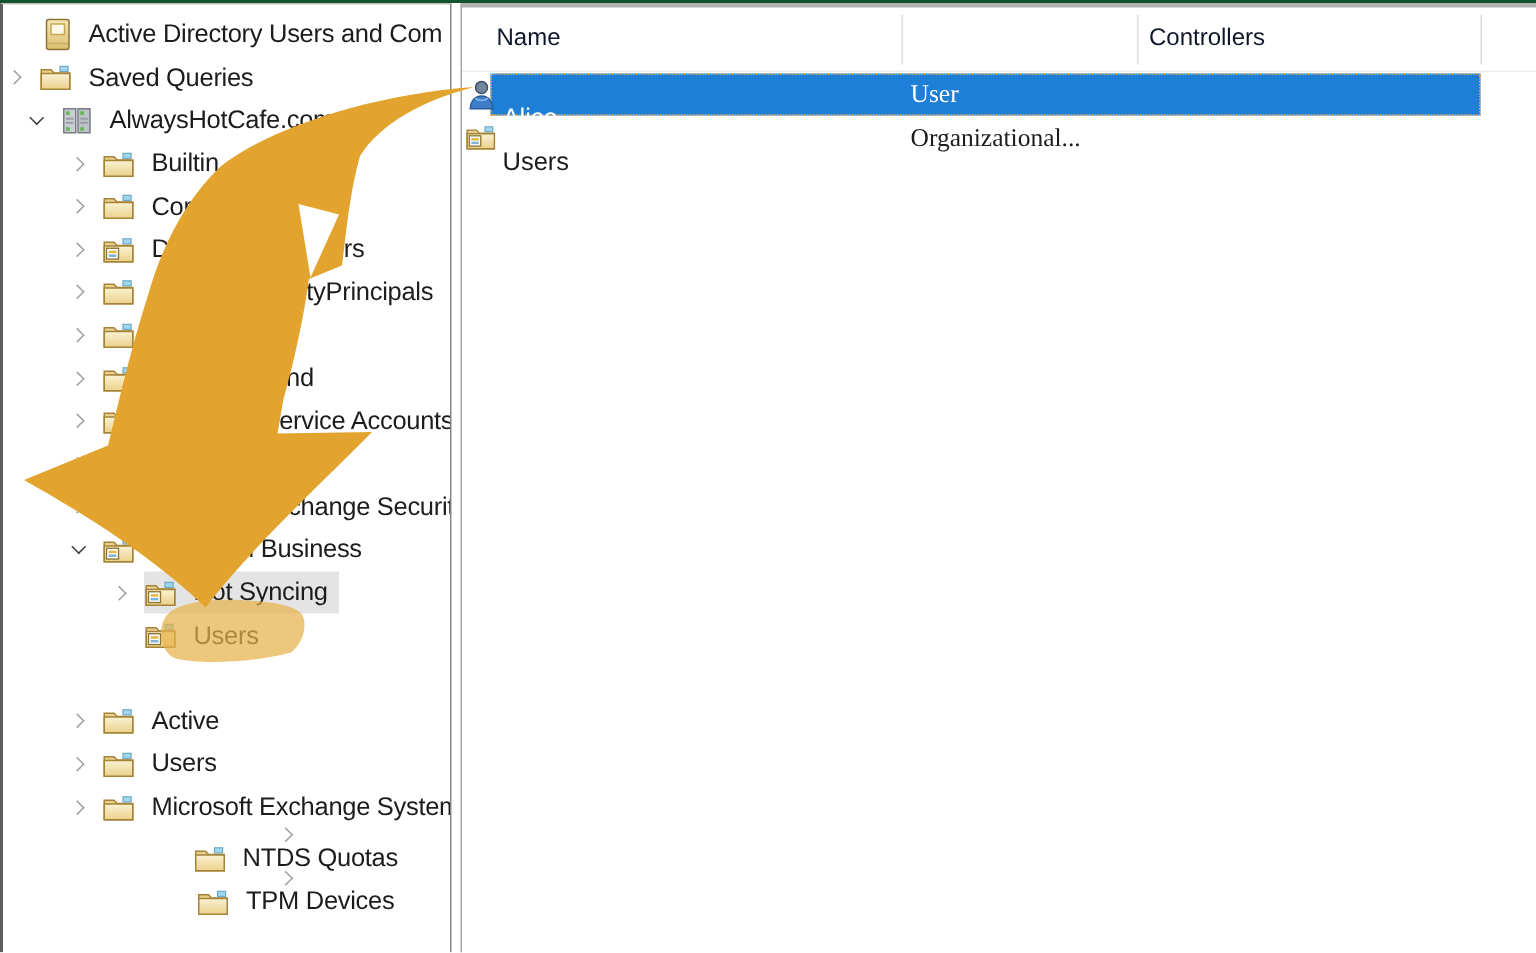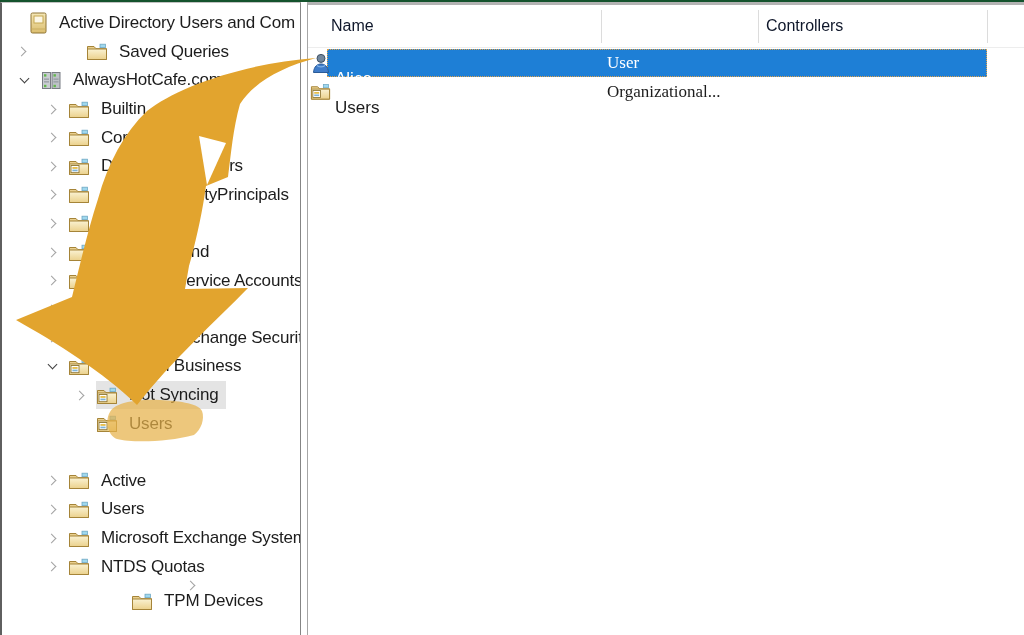--- a/index.html
+++ b/index.html
@@ -73,21 +73,21 @@
           <span class="ticon" style="margin-right: 9px;">
             <svg width="20" height="22" viewBox="0 0 20 22">
               <rect x="2" y="1" width="15" height="20" rx="1.5" fill="url(#ag)" stroke="#8F7434"></rect>
               <rect x="5" y="4" width="9" height="7" fill="#FCF7E6" stroke="#C6A851"></rect>
               <line x1="2.5" y1="17" x2="16.5" y2="17" stroke="#C9AE62"></line>
             </svg>
           </span>
           <span class="tlabel">Active Directory Users and Com</span>
         </span>
       </div>
-      <div class="trow" style="top: 34.6px; padding-left: 16px; gap: 48px;">
+      <div class="trow" style="top: 34.6px; padding-left: 4px;">
         <span class="chev c"></span>
         <span class="tinner">
           <span class="ticon">
             <svg width="22" height="19" viewBox="0 0 22 19">
               <rect x="14" y="2.2" width="5.4" height="3.4" fill="#9FD8EE" stroke="#6FA8C4" stroke-width="0.8"></rect>
               <path d="M1.5 4.5 h6.5 l2 2.2 h10.5 v10.8 h-19 z" fill="#E9CF8E" stroke="#A58438" stroke-width="1"></path>
               <path d="M1.5 7 h19 v10.5 h-19 z" fill="url(#fg)" stroke="#A58438" stroke-width="1"></path>
             </svg>
           </span>
           <span class="tlabel">Saved Queries</span>
@@ -316,21 +316,21 @@
           <span class="ticon">
             <svg width="22" height="19" viewBox="0 0 22 19">
               <rect x="14" y="2.2" width="5.4" height="3.4" fill="#9FD8EE" stroke="#6FA8C4" stroke-width="0.8"></rect>
               <path d="M1.5 4.5 h6.5 l2 2.2 h10.5 v10.8 h-19 z" fill="#E9CF8E" stroke="#A58438" stroke-width="1"></path>
               <path d="M1.5 7 h19 v10.5 h-19 z" fill="url(#fg)" stroke="#A58438" stroke-width="1"></path>
             </svg>
           </span>
           <span class="tlabel">Microsoft Exchange System Objects</span>
         </span>
       </div>
-      <div class="trow" style="top: 549.4px; padding-left: 46px;">
+      <div class="trow" style="top: 549.4px; padding-left: 46px; flex-direction: column;">
         <span class="chev c"></span>
         <span class="tinner">
           <span class="ticon">
             <svg width="22" height="19" viewBox="0 0 22 19">
               <rect x="14" y="2.2" width="5.4" height="3.4" fill="#9FD8EE" stroke="#6FA8C4" stroke-width="0.8"></rect>
               <path d="M1.5 4.5 h6.5 l2 2.2 h10.5 v10.8 h-19 z" fill="#E9CF8E" stroke="#A58438" stroke-width="1"></path>
               <path d="M1.5 7 h19 v10.5 h-19 z" fill="url(#fg)" stroke="#A58438" stroke-width="1"></path>
             </svg>
           </span>
           <span class="tlabel">NTDS Quotas</span>

